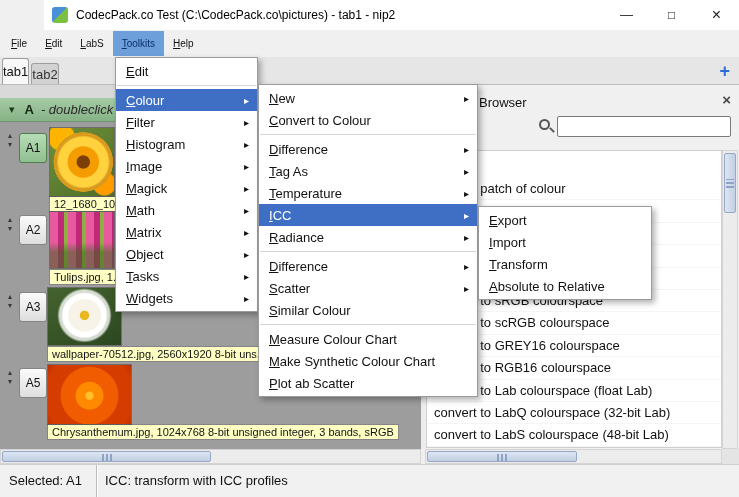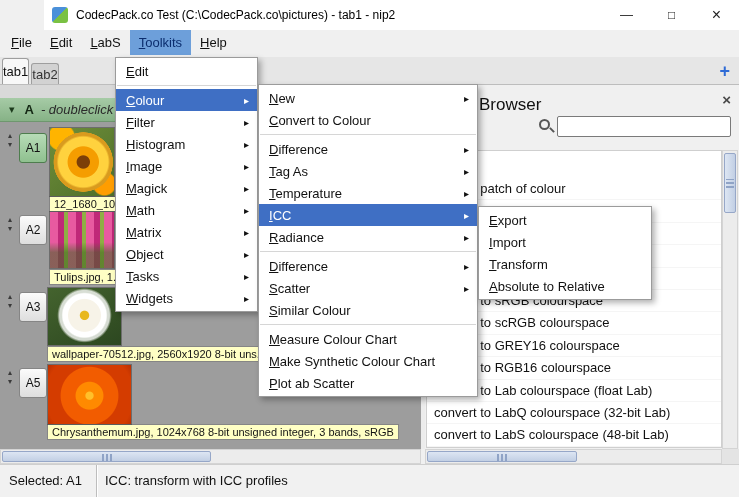--- a/index.html
+++ b/index.html
@@ -10,21 +10,21 @@
   .titlebar { position:absolute; top:0; left:0; right:0; height:30px; background:#ffffff;margin-left:44px; }
   .app-icon { position:absolute; left:8px; top:7px; width:16px; height:16px; border-radius:3px;
               background:linear-gradient(135deg,#4a90d9 0 50%,#7ac143 50% 100%); }
   .title-text { position:absolute; left:32px; top:0; line-height:30px; font-size:12px; color:#000; white-space:nowrap; }
   .tb-controls { position:absolute; right:0; top:0; height:30px; display:flex; }
   .tb-btn { width:45px; height:30px; text-align:center; line-height:30px; font-size:13px; color:#222; }
   .tb-btn.max { font-size:12px; }
   .tb-btn.close { font-size:16px; }
 
   
-  .menubar { position:absolute; top:30px; left:0; right:0; height:27px; background:#f0f0f0; display:flex; align-items:flex-start; padding-left:2px; font-size:13px; color:#111; }
+  .menubar { position:absolute; top:30px; left:0; right:0; height:27px; background:#f0f0f0; display:flex; align-items:center; padding-left:2px; font-size:10px; color:#111; }
   .mb-item { padding:0 9px; line-height:25px; height:25px; }
   .mb-item.open { background:#6d9fda; color:#0b2d6e; }
   .mn .mi-label::first-letter, .mb-item .mi-label::first-letter { text-decoration:underline; }
   .mi-label { display:inline-block; white-space:nowrap; }
 
   
   .tabbar { position:absolute; top:57px; left:0; right:0; height:28px; background:#e6e6e6; border-bottom:1px solid #bdbdbd; display:flex; align-items:flex-end; padding-left:2px; font-size:13px; }
   .tab { padding:0 0; display:flex; align-items:center; border:1px solid #9e9e9e; border-bottom:none; border-radius:3px 3px 0 0; margin-right:2px; }
   .tab.active { background:#f8f8f8; height:26px; color:#111; }
   .tab.inactive { background:#d2d2d2; height:21px; color:#333; }
@@ -57,21 +57,21 @@
       repeating-linear-gradient(90deg,#e85aa0 0 8px,#c02878 8px 14px,#8fae44 14px 18px); }
   .t-a3 { background:
       radial-gradient(circle at 50% 48%, #e8b81e 0 9%, #f7f3e8 11% 34%, #ffffff 36% 46%, rgba(255,255,255,0) 49%),
       radial-gradient(circle at 50% 48%, rgba(255,255,255,.8) 0 53%, rgba(255,255,255,0) 58%),
       linear-gradient(150deg,#44632e,#2c4720); }
   .t-a5 { background:
       radial-gradient(circle at 50% 52%, #ffc02a 0 7%, #ff8a00 9% 26%, #f25c00 28% 55%, #d43c00 57% 85%, #b92f00 100%); }
   .caption { position:absolute; background:#ffffc4; color:#141414; font-size:11px; padding:1px 4px; white-space:nowrap; box-shadow:0 0 0 1px rgba(0,0,0,.15); }
 
   
-  .br-title { position:absolute; left:54px; top:10px; font-size:17px; color:#111; }
+  .br-title { position:absolute; left:54px; top:10px; font-size:13px; color:#111; }
   .br-close { position:absolute; right:8px; top:6px; font-size:15px; font-weight:bold; color:#4a4a4a; }
   .search-icon { position:absolute; left:114px; top:34px; width:11px; height:11px; border:2px solid #555; border-radius:50%; }
   .search-icon::after { content:""; position:absolute; left:8px; top:8px; width:6px; height:2px; background:#555; transform:rotate(45deg); }
   .search-input { position:absolute; left:132px; top:31px; width:174px; height:21px; border:1px solid #7a7a7a; border-radius:2px; background:#fff; font-size:12px; padding:0 4px; }
   .br-list { position:absolute; left:1px; top:65px; width:296px; height:298px; background:#fff; border:1px solid #cfcfcf; padding-top:27px; overflow:hidden; }
   .brow { height:22.4px; line-height:22.4px; padding-left:7px; font-size:13px; color:#111; white-space:nowrap; border-bottom:1px solid rgba(0,0,0,.04); }
 
   
   .hscroll { position:absolute; top:449px; height:15px; background:#ececec; border:1px solid #d4d4d4; }
   .hs-left { left:0; width:421px; }

